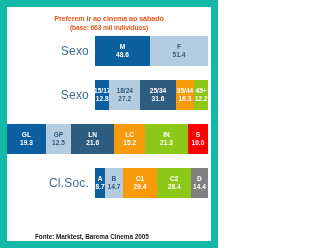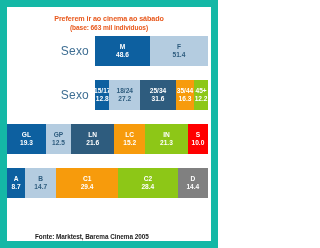--- a/index.html
+++ b/index.html
@@ -157,20 +157,21 @@
             <span class="seg-label">IN</span>
             <span class="seg-value">21.3</span>
           </div>
           <div class="seg" style="background: rgb(255, 0, 0); flex: 0 0 10.01%;">
             <span class="seg-label">S</span>
             <span class="seg-value">10.0</span>
           </div>
         </div>
       </div>
       <div class="chart-row">
+        <div class="row-label">Cl.Soc.</div>
         <div class="bar-track">
           <div class="seg" style="background: rgb(13, 96, 160); flex: 0 0 9.10042%;">
             <span class="seg-label">A</span>
             <span class="seg-value">8.7</span>
           </div>
           <div class="seg light-text" style="background: rgb(180, 204, 224); flex: 0 0 15.3766%;">
             <span class="seg-label">B</span>
             <span class="seg-value">14.7</span>
           </div>
           <div class="seg" style="background: rgb(247, 155, 12); flex: 0 0 30.7531%;">

